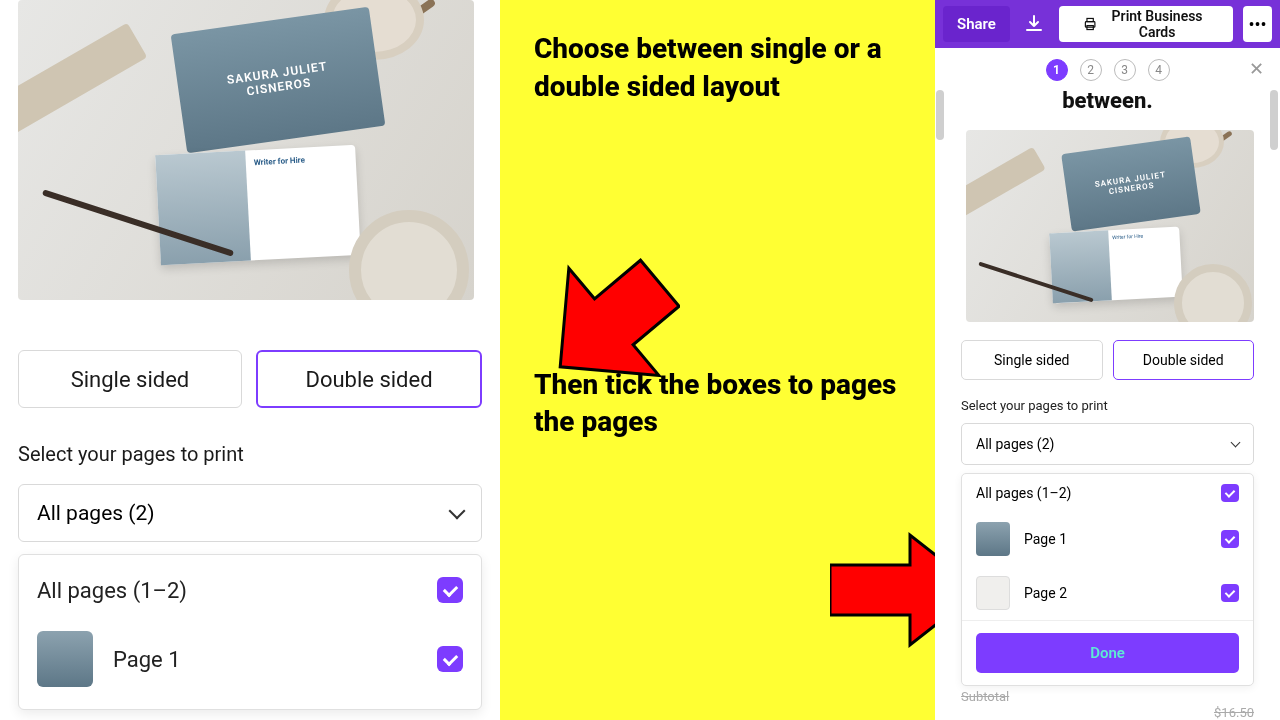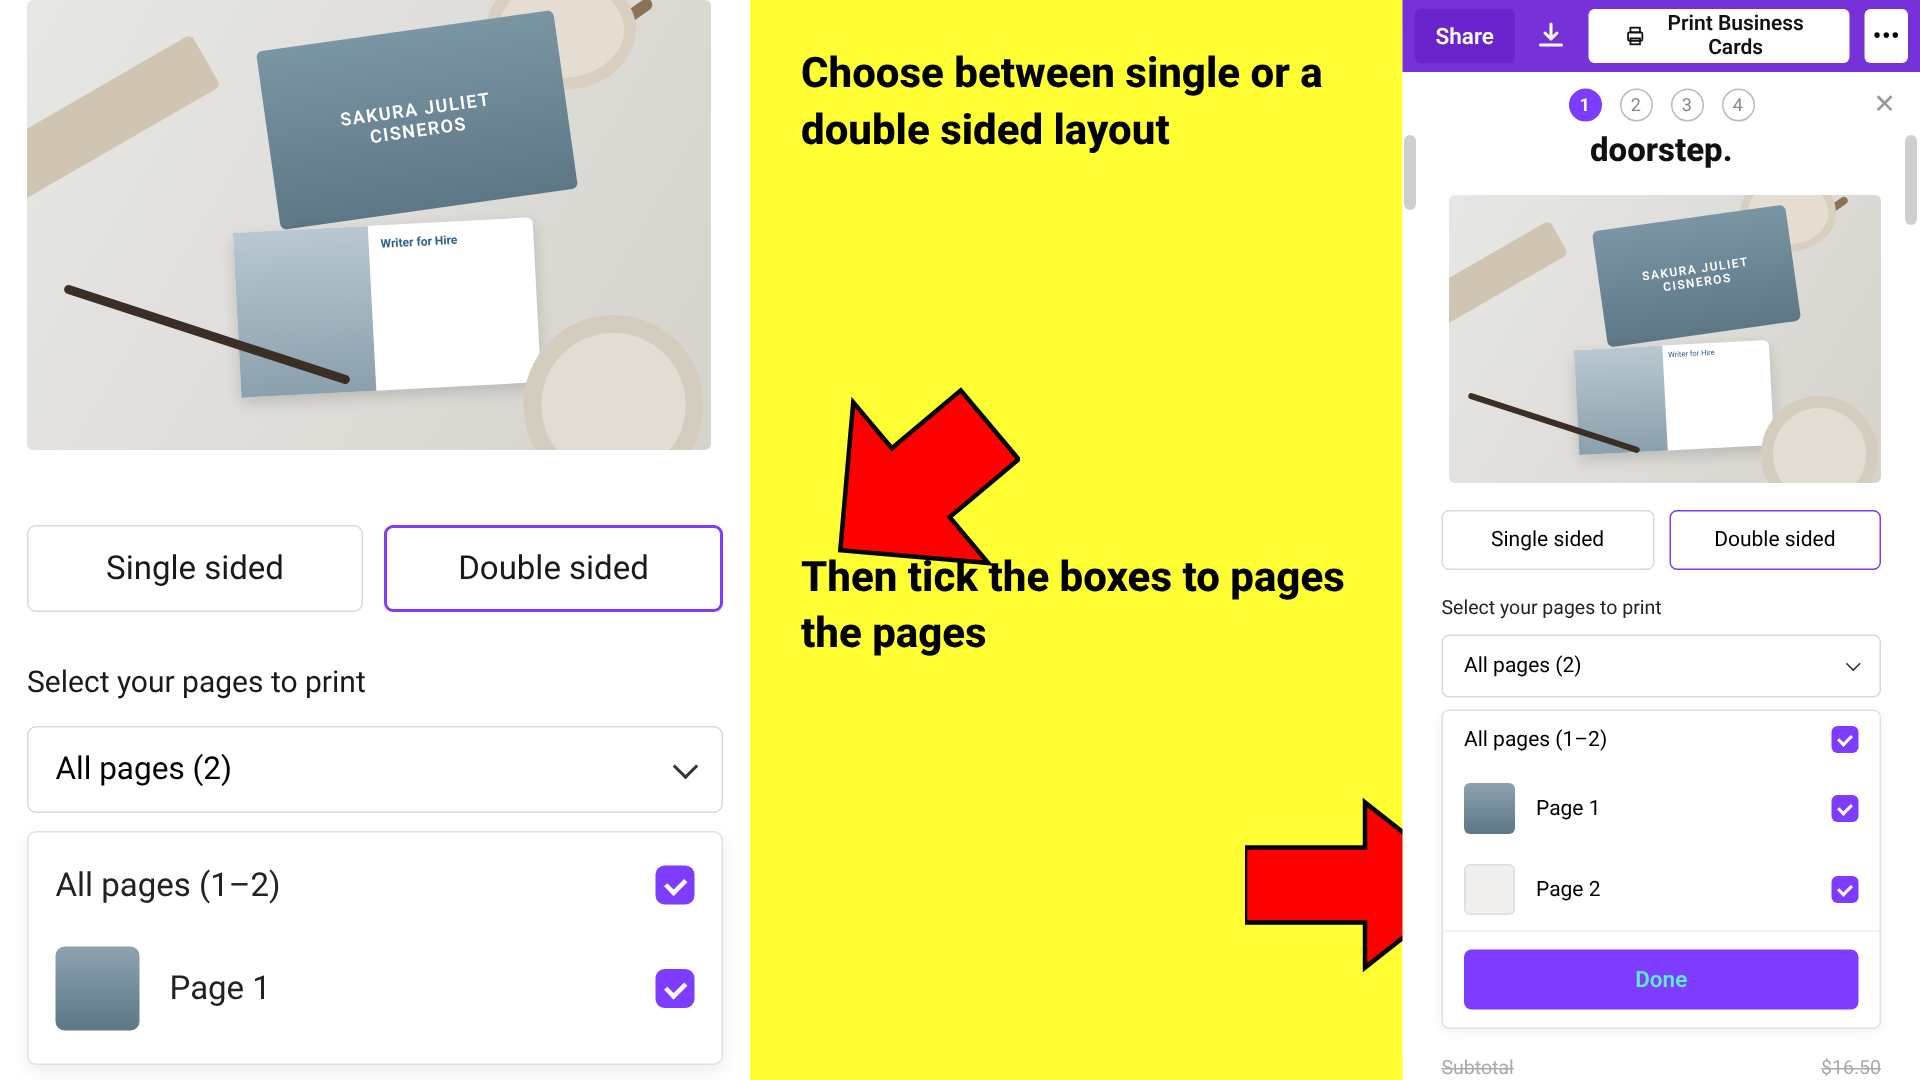--- a/index.html
+++ b/index.html
@@ -181,21 +181,21 @@
   </div>
 
   <div class="steps-row">
     <div class="step active">1</div>
     <div class="step">2</div>
     <div class="step">3</div>
     <div class="step">4</div>
   </div>
   <div class="close-x">✕</div>
 
-  <div class="doorstep">doorstep.</div>
+  <div class="doorstep">between.</div>
 
   <div class="preview-small">
     <div class="ruler"></div>
     <div class="pen"></div>
     <div class="bowl"></div>
     <div class="card-back">
       <span>SAKURA JULIET</span>
       <span>CISNEROS</span>
     </div>
     <div class="card-front">
@@ -238,17 +238,17 @@
         <span class="check-sm"></span>
       </div>
       <div class="done-wrap">
         <button class="done-btn">Done</button>
       </div>
     </div>
   </div>
 
   <div class="subtotal-row">
     <span style="text-decoration:line-through;">Subtotal</span>
-    <span style="text-decoration:line-through;">$16.50</span>
+    <span style="text-decoration:line-through;margin-top:16px;">$16.50</span>
   </div>
   <div class="right-scroll"></div>
 </div>
 <div class="left-scroll"></div>
 
 </body></html>

